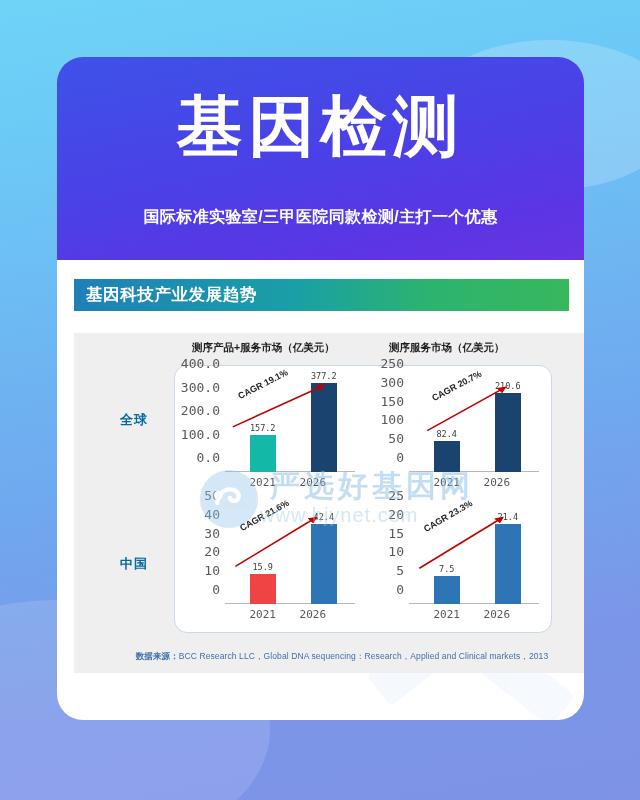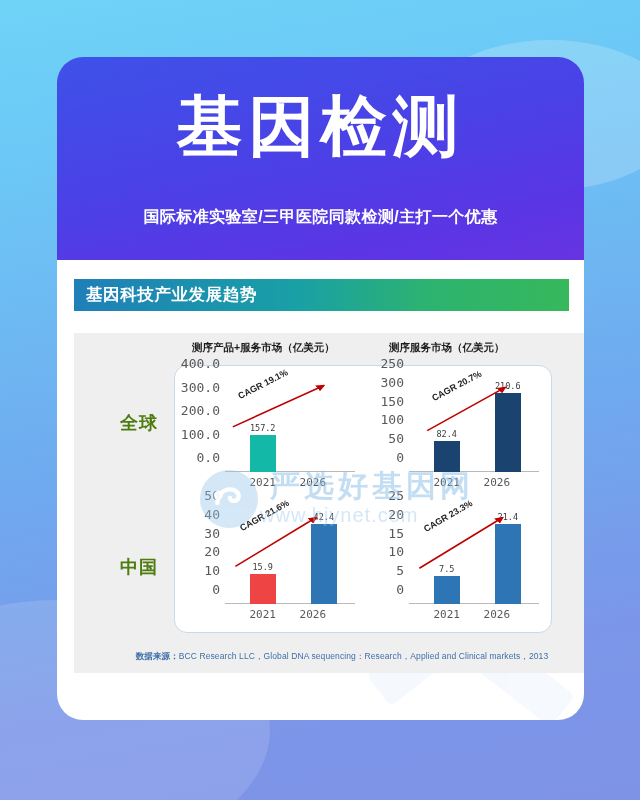--- a/index.html
+++ b/index.html
@@ -55,21 +55,21 @@
   .chart-titles{
     position:absolute;left:0;right:0;top:8px;height:18px;
   }
   .ct{
     position:absolute;top:0;font-size:10.5px;font-weight:700;color:#1c1c1c;white-space:nowrap;
   }
   .ct1{left:118px;}
   .ct2{left:315px;}
 
   .rowlabel{
-    position:absolute;font-size:18px;font-weight:700;color:#4d7c0f;letter-spacing:1px;
+    position:absolute;font-size:13px;font-weight:700;color:#0369a1;letter-spacing:1px;
   }
   .rl-global{left:46px;top:78px;}
   .rl-china{left:46px;top:222px;}
 
   .charts-box{
     position:absolute;left:100px;top:32px;width:378px;height:268px;
     background:#ffffff;border:1px solid #c9d9e6;border-radius:13px;
     box-sizing:border-box;
   }
 
@@ -168,20 +168,23 @@
       <div class="chart c-tl">
         <div class="plot">
           <div class="axis-x"></div>
           <div class="ytick" style="bottom:0%">0.0</div>
           <div class="ytick" style="bottom:25%">100.0</div>
           <div class="ytick" style="bottom:50%">200.0</div>
           <div class="ytick" style="bottom:75%">300.0</div>
           <div class="ytick" style="bottom:100%">400.0</div>
           <div class="bar b1" style="height:39.3%;background:#14b8a6">
             <div class="bar-val">157.2</div>
+          </div>
+          <div class="bar b2" style="height:94.3%;background:#1b436f">
+            <div class="bar-val">377.2</div>
           </div>
           <div class="xtick xt1">2021</div>
           <div class="xtick xt2">2026</div>
           <svg class="cagr-svg" viewBox="0 0 100 100" preserveAspectRatio="none">
             <defs>
                 <marker id="ah0" markerWidth="5" markerHeight="5" refX="4" refY="2.5" orient="auto">
                   <path d="M0,0 L5,2.5 L0,5 z" fill="#c00000"></path>
                 </marker>
               </defs>
             <line x1="6" y1="52" x2="76" y2="8" stroke="#c00000" stroke-width="1.6" vector-effect="non-scaling-stroke" marker-end="url(#ah0)"></line>

